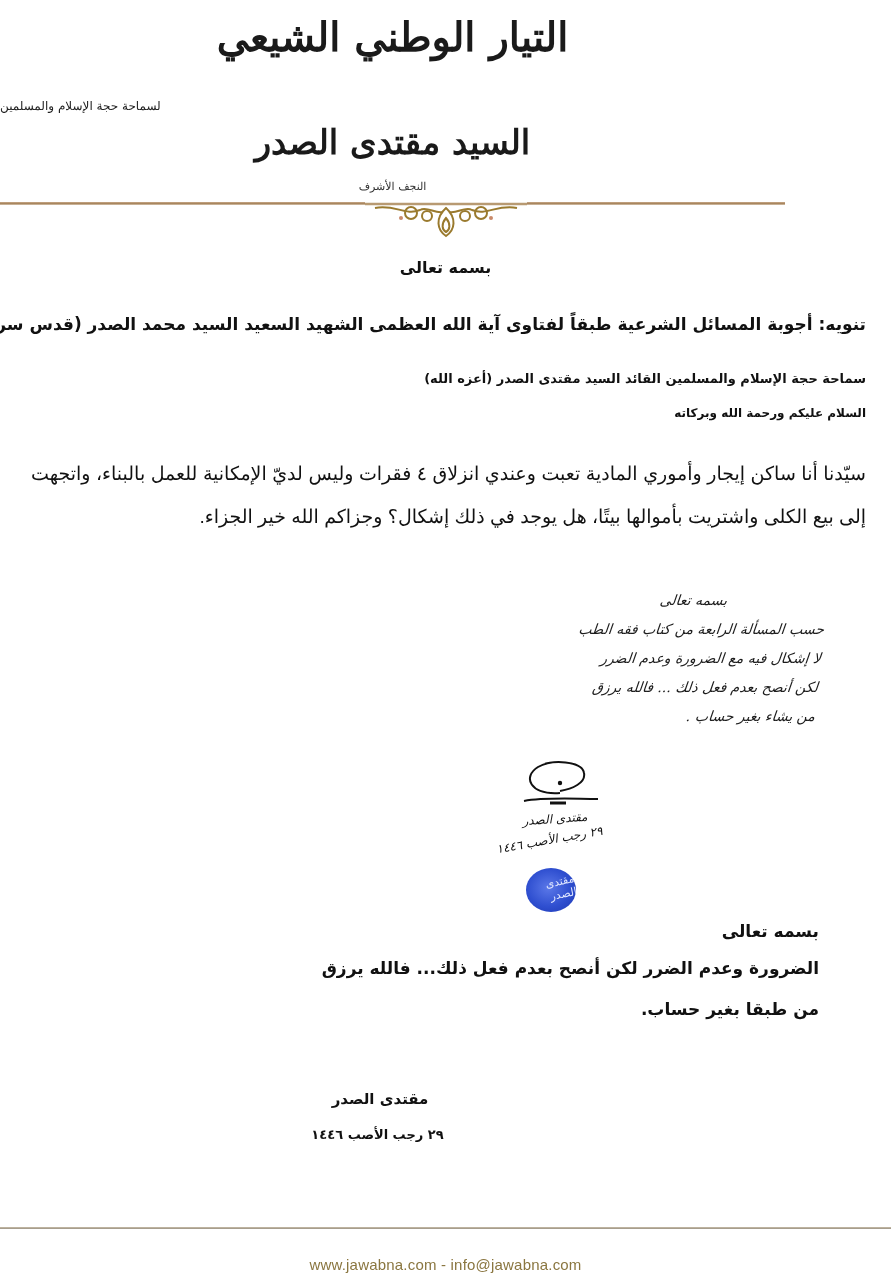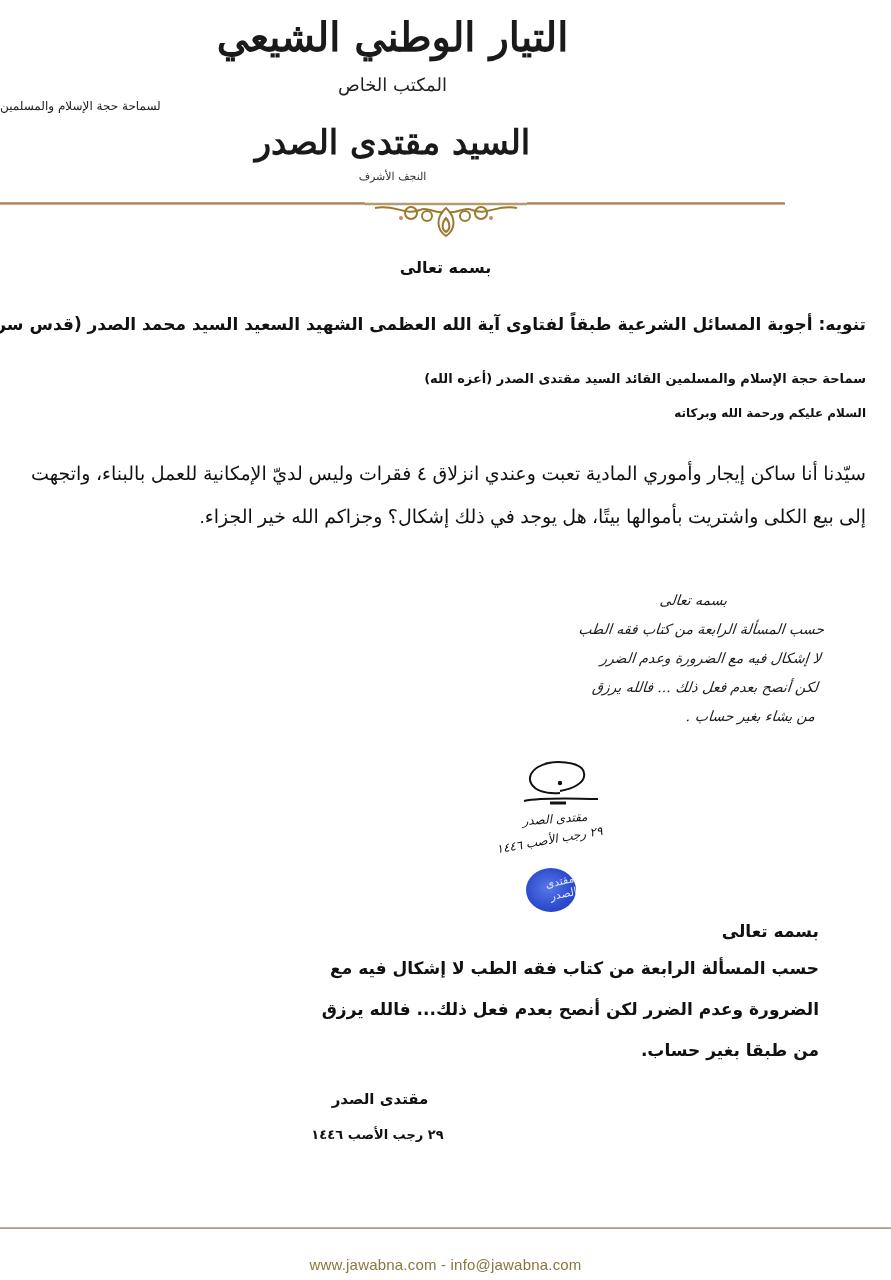--- a/index.html
+++ b/index.html
@@ -18,21 +18,21 @@
     }
     .lh-for {
       position: absolute; left: 0; right: 0; top: 98px; 
       font-family: "DejaVu Serif", serif; font-size: 12px; line-height: 16px; color: #222;
     }
     .lh-name {
       position: absolute; left: 0; right: 0; top: 120px; text-align: center;
       font-family: "DejaVu Serif", serif; font-weight: bold; font-size: 34px; line-height: 44px; color: #1a1a1a;
     }
     .lh-city {
-      position: absolute; left: 0; right: 0; top: 170px; text-align: center;
+      position: absolute; left: 0; right: 0; top: 180px; text-align: center;
       font-family: "DejaVu Serif", serif; font-size: 11px; line-height: 14px; color: #333;
     }
     .lh-rule {
       position: absolute; left: 0; right: 0; top: 202px; height: 3px;
       background: linear-gradient(#c9a98a, #a8865f, #d9c6b0);
     }
     .lh-ornament { position: absolute; left: 365px; top: 196px; width: 162px; height: 44px; }
 
     .bism-top {
       position: absolute; top: 258px; left: 0; right: 0; text-align: center; direction: rtl;
@@ -107,21 +107,20 @@
     .footer-text {
       position: absolute; left: 0; right: 0; top: 1243px; text-align: center;
       font-family: "Liberation Sans", sans-serif; font-size: 15px; color: #8a7640; letter-spacing: 0.2px; margin-top: 13px;
     }
   </style>
 </head>
 <body>
 
 <div class="letterhead">
   <div class="lh-title">التيار الوطني الشيعي</div>
-  <div class="lh-office">المكتب الخاص</div>
   <div class="lh-for">لسماحة حجة الإسلام والمسلمين</div>
   <div class="lh-name">السيد مقتدى الصدر</div>
   <div class="lh-city">النجف الأشرف</div>
   <div class="lh-rule"></div>
   <svg class="lh-ornament" viewBox="0 0 162 44" fill="none" stroke="#9a7a2e" stroke-width="2">
     <rect x="0" y="0" width="162" height="44" fill="#ffffff" stroke="none"></rect>
     <line x1="0" y1="8" x2="162" y2="8" stroke="#b89a72" stroke-width="2.5"></line>
     <path d="M10 12 C30 8, 40 20, 55 14 C62 10, 70 18, 78 16"></path>
     <path d="M152 12 C132 8, 122 20, 107 14 C100 10, 92 18, 84 16"></path>
     <circle cx="46" cy="17" r="6"></circle>
@@ -156,21 +155,20 @@
   <path d="M30 48 L46 48" stroke-width="3"></path>
 </svg>
 <div class="sig-name">مقتدى الصدر</div>
 <div class="sig-date">٢٩ رجب الأصب ١٤٤٦</div>
 <div class="seal">
   <div class="seal-text">مقتدى الصدر</div>
 </div>
 
 <div class="typed-answer">
   <span class="ta-line ta-bism">بسمه تعالى</span>
-  <span class="ta-line">حسب المسألة الرابعة من كتاب فقه الطب لا إشكال فيه مع</span>
   <span class="ta-line">الضرورة وعدم الضرر لكن أنصح بعدم فعل ذلك... فالله يرزق</span>
   <span class="ta-line">من طبقا بغير حساب.</span>
 </div>
 
 <div class="signoff-name">مقتدى الصدر</div>
 <div class="signoff-date">٢٩ رجب الأصب ١٤٤٦</div>
 
 <div class="footer-rule"></div>
 <div class="footer-text">www.jawabna.com - info@jawabna.com</div>
 

